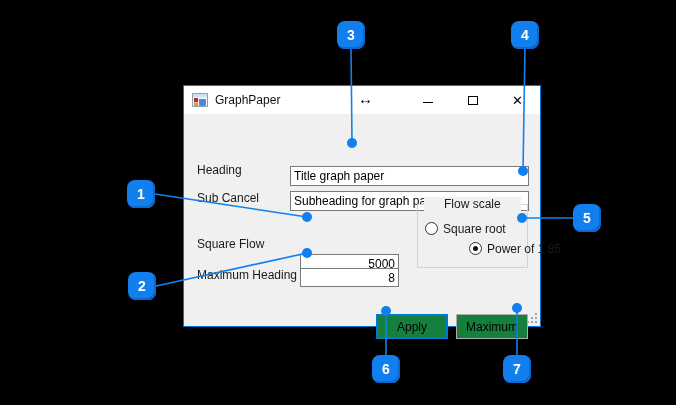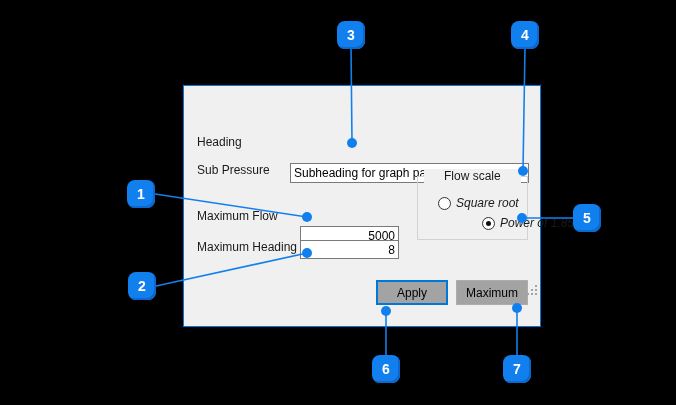--- a/index.html
+++ b/index.html
@@ -27,28 +27,28 @@
   .fld-label { position:absolute; left:13px; height:20px; line-height:20px; white-space:nowrap; }
   .txt { position:absolute; border:1px solid #7a7a7a; background:#fff; font-size:12px;
     font-family:"Liberation Sans", sans-serif; padding:0 3px; outline:none; }
   .txt.wide { left:106px; width:239px; height:20px; }
   .txt.num  { left:116px; width:99px;  height:19px; text-align:right; }
 
   .groupbox { position:absolute; left:233px; top:90px; width:111px; height:64px;
     border:1px solid #d2d2d2; }
   .groupbox .legend { position:absolute; top:-8px; left:6px; background:#f0f0f0;
     padding:0 20px; font-size:12px; }
-  .radio-row { position:absolute; left:20px; display:flex; align-items:flex-end; height:16px;font-style:italic; }
+  .radio-row { position:absolute; left:7px; display:flex; align-items:flex-start; height:16px; }
   .radio { width:13px; height:13px; border:1px solid #333; border-radius:50%;
     background:#fff; position:relative; flex:0 0 13px; }
   .radio.checked::after { content:""; position:absolute; left:3px; top:3px;
     width:5px; height:5px; border-radius:50%; background:#111; }
   .radio-label { margin-left:5px; white-space:nowrap; }
 
-  .btn { position:absolute; top:194px; width:72px; height:25px; background:#a3a3a3;
+  .btn { position:absolute; top:200px; width:72px; height:25px; background:#15803d;
     font-size:12px; display:flex; align-items:center; justify-content:center;
     color:#000; cursor:default; }
   .btn.apply { left:192px; border:2px solid #0078d7; }
   .btn.cancel { left:272px; border:1px solid #adadad; }
 
   .grip { position:absolute; right:3px; bottom:3px; width:11px; height:11px; }
   .grip i { position:absolute; width:2px; height:2px; background:#a3a3a3; }
 
   
   .overlay { position:absolute; left:0; top:0; width:676px; height:405px;
@@ -58,29 +58,52 @@
     color:#fff; font-size:14px; font-weight:bold; display:flex; align-items:center;
     justify-content:center; z-index:6; }
 </style>
 </head>
 <body>
 
 <div class="stage">
 
   <div class="window">
 
+    <div class="titlebar">
+      <svg class="app-icon" viewBox="0 0 16 16">
+        <rect x="0.5" y="1.5" width="15" height="13" fill="#f2f2f2" stroke="#8fa0b5"></rect>
+        <rect x="1" y="2" width="14" height="3" fill="#cfe0f2"></rect>
+        <rect x="2" y="6" width="4" height="4" fill="#b03030"></rect>
+        <rect x="2" y="10.5" width="4" height="3.5" fill="#e8912d"></rect>
+        <rect x="7.5" y="7.5" width="6" height="6" fill="#4f81d6" stroke="#2f5aa8" stroke-width="0.5"></rect>
+      </svg>
+      <span class="win-title">GraphPaper</span>
+      <span class="cursor-glyph">↔</span>
+      <div class="caption-controls">
+        <div class="cap-btn min">
+            <span></span>
+          </div>
+        <div class="cap-btn max">
+            <span></span>
+          </div>
+        <div class="cap-btn close">
+            <span>✕</span>
+          </div>
+      </div>
+    </div>
 
     <div class="client">
 
       <span class="fld-label" style="top:46px;">Heading</span>
+      <input class="txt wide" style="top: 52px;" type="text" value="Title graph paper">
 
-      <span class="fld-label" style="top:74px;">Sub Pressure</span>
+      <span class="fld-label" style="top:74px;">Sub Cancel</span>
       <input class="txt wide" style="top: 77px;" type="text" value="Subheading for graph paper">
 
-      <span class="fld-label" style="top:120px;">Maximum Flow</span>
+      <span class="fld-label" style="top:120px;">Square Flow</span>
       <input class="txt num" style="top: 124px; margin-top: 16px;" type="text" value="5000">
 
       <span class="fld-label" style="top:151px;">Maximum Heading</span>
       <input class="txt num" style="top: 154px;" type="text" value="8">
 
       <div class="groupbox">
         <span class="legend">Flow scale</span>
         <div class="radio-row" style="top:17px;">
           <span class="radio"></span>
           <span class="radio-label">Square root</span>

